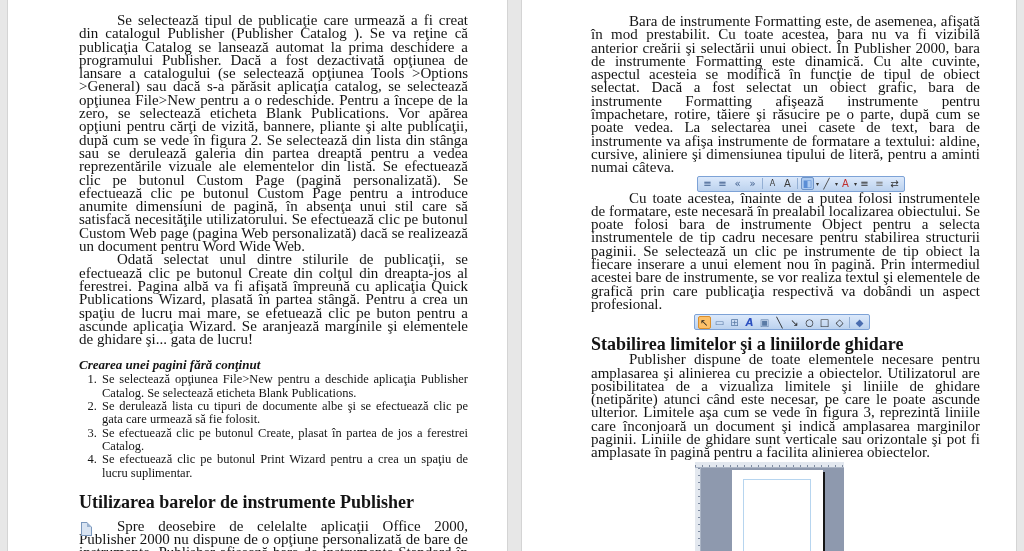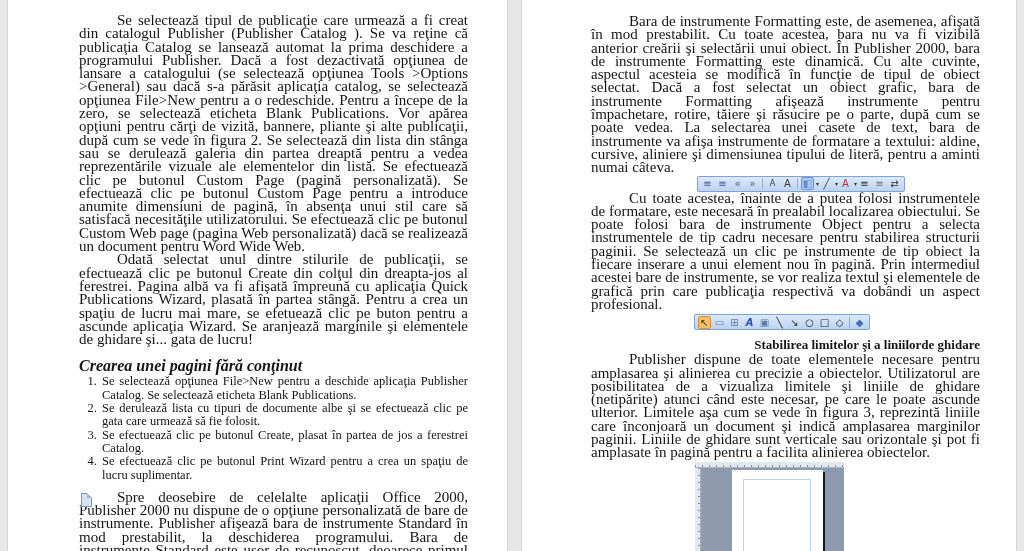--- a/index.html
+++ b/index.html
@@ -11,28 +11,28 @@
   .page-left  { left:7px;   width:501px; }
   .page-right { left:521px; width:496px; }
 
   .textcol { position:absolute; top:0; }
   .page-left  .textcol { left:71px; width:389px; padding-top:19px; }
   .page-right .textcol { left:69px; width:389px; padding-top:20px; }
 
   p.body { font-size:15px; line-height:13.3px; text-align:justify;
            text-indent:38px; }
 
-  .subheading-italic { font-weight:bold; font-style:italic; font-size:16px;
+  .subheading-italic { font-weight:bold; font-style:italic; font-size:13px;
                        margin-top:11px; }
 
   ol.steps { padding-left:21px; list-style-position:outside; }
   ol.steps li { font-size:12.5px; line-height:13.3px; text-align:justify;
                 padding-left:2px; }
 
-  h3.center { text-align:right; font-weight:bold; font-size:13px;
+  h3.center { text-align:left; font-weight:bold; font-size:18px;
               margin-top:14px; line-height:17px; }
   .page-right h3.center { margin-top:6px; }
 
   p.icon-para { margin-top:9px; position:relative; }
   .doc-icon { position:absolute; left:2px; top:2px; width:11px; height:14px;
               background:#d9e4f2; border:1px solid #7a97bd; }
   .doc-icon::after { content:""; position:absolute; right:-1px; top:-1px;
               border-style:solid; border-width:0 5px 5px 0;
               border-color:#ffffff #ffffff #9ab2d0 #9ab2d0; }
 
@@ -79,20 +79,21 @@
   <div class="textcol">
     <p class="body">Se selectează tipul de publicaţie care urmează a fi creat din catalogul Publisher (Publisher Catalog ). Se va reţine că publicaţia Catalog se lansează automat la prima deschidere a programului Publisher. Dacă a fost dezactivată opţiunea de lansare a catalogului (se selectează opţiunea Tools &gt;Options &gt;General) sau dacă s-a părăsit aplicaţia catalog, se selectează opţiunea File&gt;New pentru a o redeschide. Pentru a începe de la zero, se selectează eticheta Blank Publications. Vor apărea opţiuni pentru cărţi de vizită, bannere, pliante şi alte publicaţii, după cum se vede în figura 2. Se selectează din lista din stânga sau se derulează galeria din partea dreaptă pentru a vedea reprezentările vizuale ale elementelor din listă. Se efectuează clic pe butonul Custom Page (pagină personalizată). Se efectuează clic pe butonul Custom Page pentru a introduce anumite dimensiuni de pagină, în absenţa unui stil care să satisfacă necesităţile utilizatorului. Se efectuează clic pe butonul Custom Web page (pagina Web personalizată) dacă se realizează un document pentru Word Wide Web.</p>
     <p class="body">Odată selectat unul dintre stilurile de publicaţii, se efectuează clic pe butonul Create din colţul din dreapta-jos al ferestrei. Pagina albă va fi afişată împreună cu aplicaţia Quick Publications Wizard, plasată în partea stângă. Pentru a crea un spaţiu de lucru mai mare, se efetuează clic pe buton pentru a ascunde aplicaţia Wizard. Se aranjează marginile şi elementele de ghidare şi... gata de lucru!</p>
     <div class="subheading-italic">Crearea unei pagini fără conţinut</div>
     <ol class="steps">
         <li>Se selectează opţiunea File&gt;New pentru a deschide aplicaţia Publisher Catalog. Se selectează eticheta Blank Publications.</li>
         <li>Se derulează lista cu tipuri de documente albe şi se efectuează clic pe gata care urmează să fie folosit.</li>
         <li>Se efectuează clic pe butonul Create, plasat în partea de jos a ferestrei Catalog.</li>
         <li>Se efectuează clic pe butonul Print Wizard pentru a crea un spaţiu de lucru suplimentar.</li>
       </ol>
+    <h3 class="center">Utilizarea barelor de instrumente Publisher</h3>
     <p class="body icon-para">
       <span class="doc-icon"></span>
       <span>Spre deosebire de celelalte aplicaţii Office 2000, Publisher 2000 nu dispune de o opţiune personalizată de bare de instrumente. Publisher afişează bara de instrumente Standard în mod prestabilit, la deschiderea programului. Bara de instrumente Standard este uşor de recunoscut, deoarece primul buton din stânga este întotdeauna butonul New. Butoanele pentru comenzi comune, cum ar fi Print sau Save, apar de asemenea pe această bară de instrumente.</span>
     </p>
   </div>
 </div>
 
 <div class="page page-right">
   <div class="textcol">
     <p class="body">Bara de instrumente Formatting este, de asemenea, afişată în mod prestabilit. Cu toate acestea, bara nu va fi vizibilă anterior creării şi selectării unui obiect. În Publisher 2000, bara de instrumente Formatting este dinamică. Cu alte cuvinte, aspectul acesteia se modifică în funcţie de tipul de obiect selectat. Dacă a fost selectat un obiect grafic, bara de instrumente Formatting afişează instrumente pentru împachetare, rotire, tăiere şi răsucire pe o parte, după cum se poate vedea. La selectarea unei casete de text, bara de instrumente va afişa instrumente de formatare a textului: aldine, cursive, aliniere şi dimensiunea tipului de literă, pentru a aminti numai câteva.</p>

